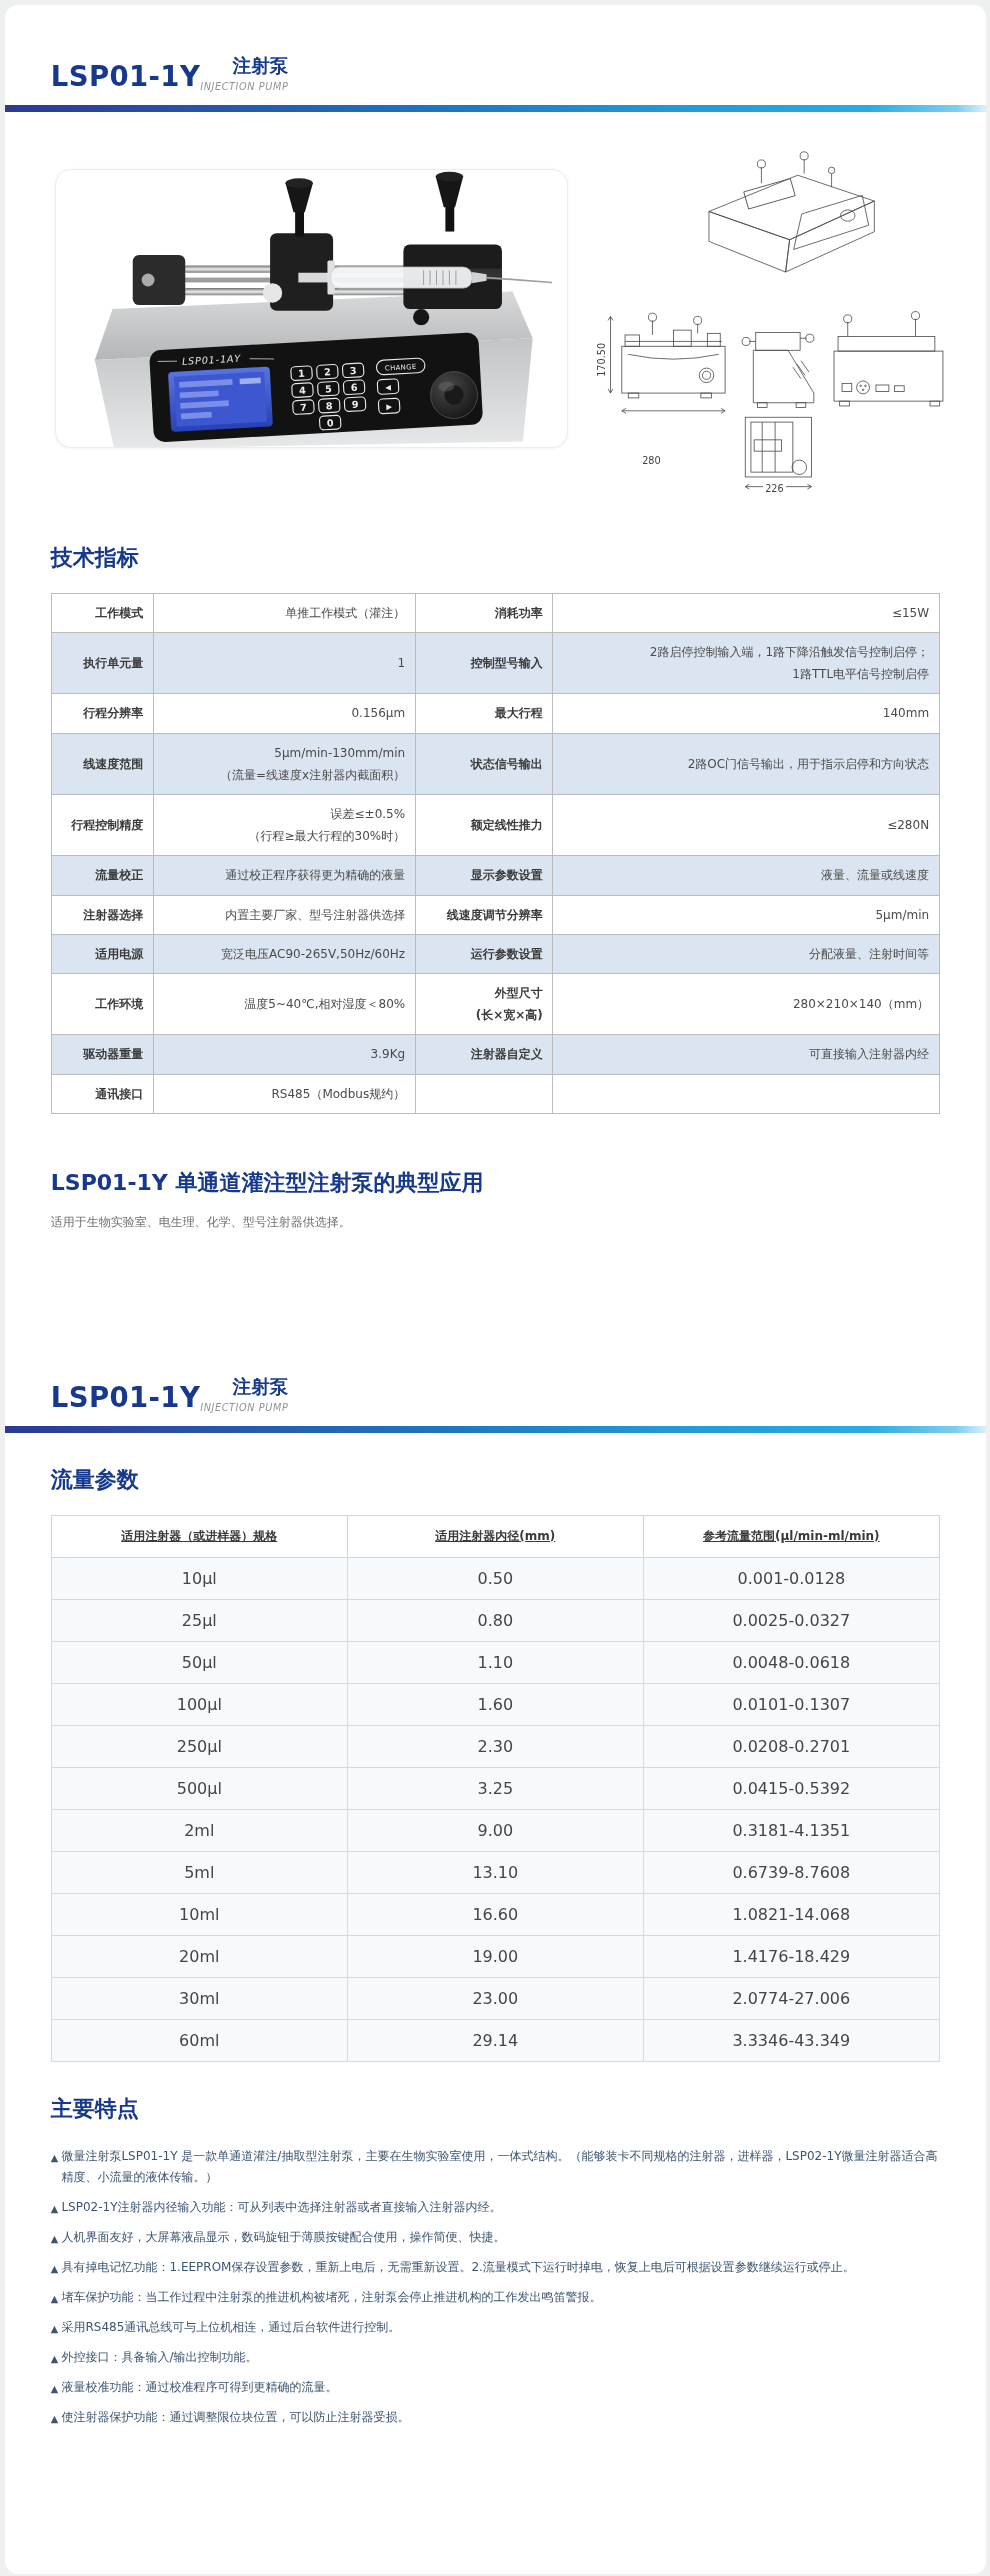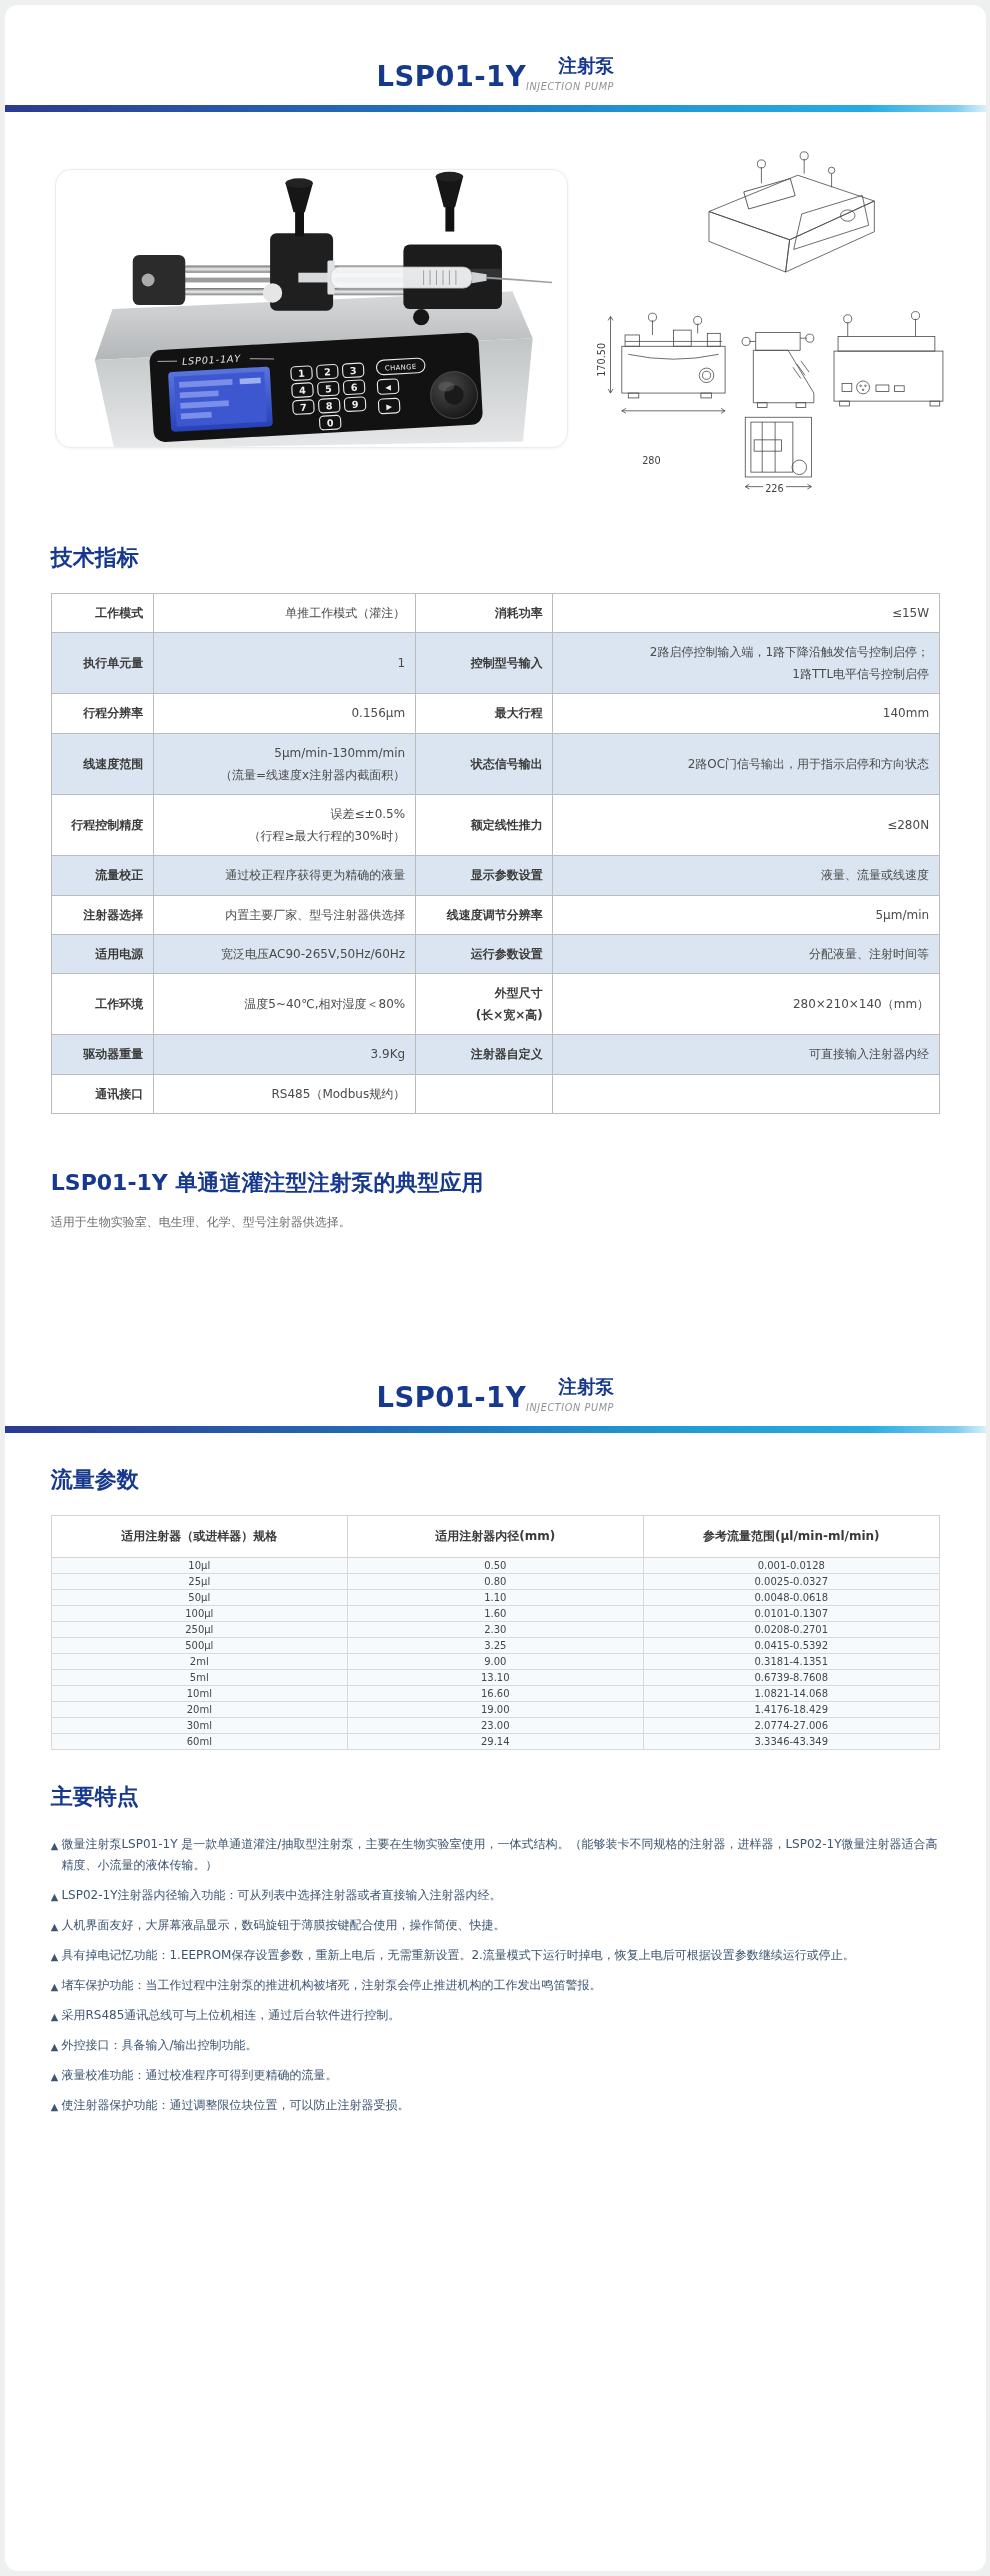--- a/index.html
+++ b/index.html
@@ -1,21 +1,21 @@
 <!DOCTYPE html>
 <html style="font-size:13px"><head>
 <meta charset="utf-8">
 <style>
   * { margin:0; padding:0; box-sizing:border-box; }
   html,body { background:#eef0f0; }
   body { width:990px; min-height:2576px; font-family:"DejaVu Sans","Liberation Sans",sans-serif; }
   .sheet { margin:4.8px; width:981px; min-height:2566px; background:#fff; border-radius:13px; overflow:hidden; padding-bottom:137px; }
 
   
-  .doc-header { display:flex; justify-content:center; align-items:flex-end; padding:48px 46px 13px 46px; }
+  .doc-header { display:flex; justify-content:flex-start; align-items:flex-end; padding:48px 46px 13px 46px; }
   .doc-title { font-size:27.5px; font-weight:bold; color:#17398d; letter-spacing:0.4px; }
   .header-right { text-align:right; }
   .product-zh { font-size:18.6px; font-weight:bold; color:#17398d; }
   .product-en { font-size:9.7px; font-style:italic; color:#8f9396; letter-spacing:0.6px; margin-top:2.4px; }
   .gradient-bar { height:7.3px; background:linear-gradient(90deg,#2c3a90 0%,#2a51a4 18%,#1f76bd 45%,#2399d3 68%,#29abe2 88%,#7fcdef 97%,#d9f1fb 100%); }
 
   .content { padding:0 46px; }
 
   
   .images-row { position:relative; height:368px; margin-top:31px; }
@@ -37,22 +37,22 @@
   table { width:100%; border-collapse:collapse; }
   .tech-table td { border:0.8px solid #bcbcbc; text-align:right; vertical-align:middle; font-size:12px; color:#4a4a4a; padding:8px 9.7px; line-height:1.85; }
   .tech-table td.label { font-weight:bold; color:#3b3b3b; }
   .tech-table td:nth-child(1) { width:11.5%; }
   .tech-table td:nth-child(2) { width:29.5%; }
   .tech-table td:nth-child(3) { width:15.5%; }
   .tech-table td:nth-child(4) { width:43.5%;margin-top:15px; }
   .tech-table tr:nth-child(even) { background:#dbe5f1; }
 
   
-  .flow-table th { border:0.8px solid #d4d4d4; background:#fff; font-size:12px; font-weight:bold; color:#3a3a3a; padding:12px 8px; }
-  .flow-table td { border:0.8px solid #d9d9d9; background:#f6fafc; text-align:center; font-size:10px; color:#454545; padding:2px 8px; }
+  .flow-table th { border:0.8px solid #d4d4d4; background:#fff; font-size:12px; font-weight:bold; color:#3a3a3a; padding:12px 8px;text-decoration:underline; }
+  .flow-table td { border:0.8px solid #d9d9d9; background:#f6fafc; text-align:center; font-size:16px; color:#454545; padding:11px 8px; }
   .flow-table th { width:33.33%; }
 
   
   .features { list-style:none; margin-top:22.6px; }
   .features li { display:flex; align-items:flex-start; font-size:12px; color:#3c5570; line-height:1.75; margin-bottom:9px; }
   .features .marker { font-size:9.7px; margin:3.2px 3.2px 0 0; flex:0 0 auto; color:#3c5570; }
 
   .page-2 { margin-top:95px; }
 </style>
 </head>

